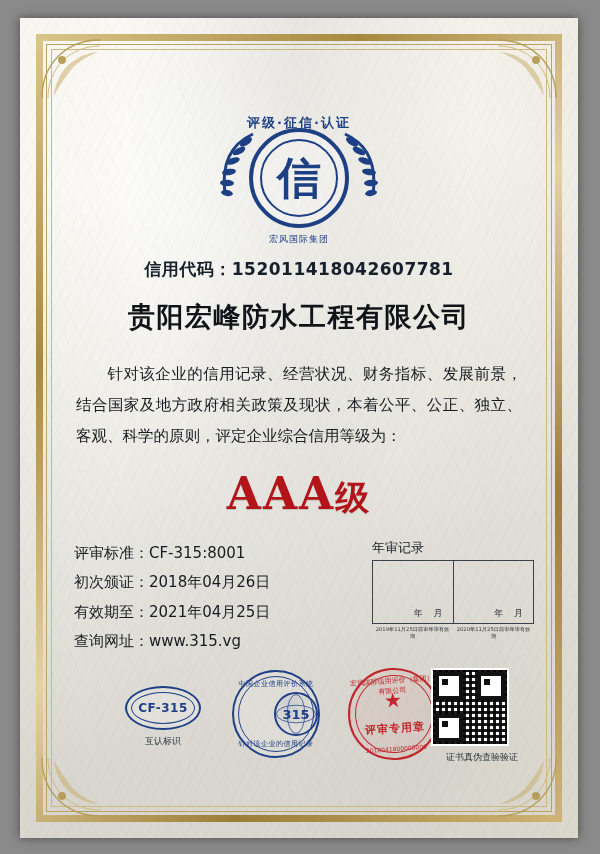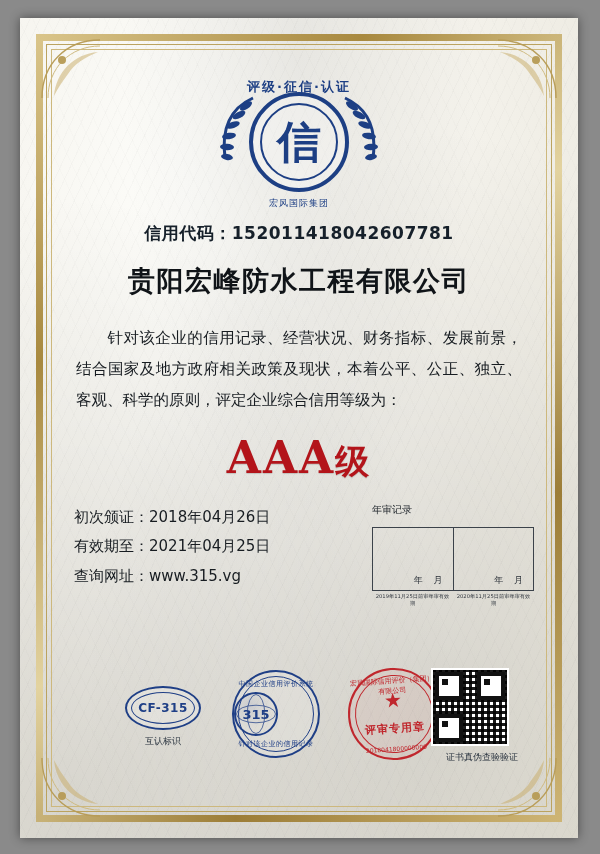--- a/index.html
+++ b/index.html
@@ -99,21 +99,21 @@
   .corner.br { right: 20px; bottom: 20px; transform: scale(-1,-1); }
 
   .content {
     position: absolute;
     left: 38px; right: 38px; top: 36px; bottom: 36px;
     z-index: 4;
   }
 
   
   .emblem-wrap {
-    margin: 24px auto 0;
+    margin: 60px auto 0;
     width: 180px;
     text-align: center;
     position: relative;
   }
   .emblem-arc {
     font-family: "DejaVu Sans", sans-serif;
     font-size: 13px;
     letter-spacing: 2px;
     color: #1d3f84;
     font-weight: bold;
@@ -226,23 +226,23 @@
     line-height: 1.95;
     color: #171c21;
   }
   .review-box {
     flex: 0 0 auto;
     width: 162px;
     margin-right: 6px;
   }
   .review-title {
     font-family: "DejaVu Sans", sans-serif;
-    font-size: 10px;
+    font-size: 13px;
     color: #20262c;
-    margin-bottom: 10px;
+    margin-bottom: 3px;
     text-align: left;
   }
   .review-grid {
     border: 1px solid #3b424a;
     height: 62px;
     display: flex;
   }
   .review-cell {
     flex: 1;
     position: relative;
@@ -312,21 +312,21 @@
 
   .seal-globe { left: 160px; top: 4px; width: 96px; }
   .round-seal {
     width: 84px; height: 84px;
     border-radius: 50%;
     border: 2px solid #1f3f86;
     margin: 0 auto;
     position: relative;
     display: flex;
     align-items: center;
-    justify-content: flex-start;
+    justify-content: flex-end;
     background: rgba(255,255,255,.15);
   }
   .round-seal .ring2 {
     position:absolute; inset:4px;
     border: 1px solid #1f3f86;
     border-radius:50%;
   }
   .globe {
     width: 40px; height: 40px;
     border-radius: 50%;
@@ -521,20 +521,21 @@
       <div class="body-text">
         <span class="indent"></span><span>针对该企业的信用记录、经营状况、财务指标、发展前景，结合国家及地方政府相关政策及现状，本着公平、公正、独立、客观、科学的原则，评定企业综合信用等级为：</span>
       </div>
 
       <div class="grade">
         <span>AAA</span><span class="lvl">级</span>
       </div>
 
       <div class="detail-row">
         <div class="details">
+          <div>评审标准：CF-315:8001</div>
           <div>初次颁证：2018年04月26日</div>
           <div>有效期至：2021年04月25日</div>
           <div>查询网址：www.315.vg</div>
         </div>
         <div class="review-box">
           <div class="review-title">年审记录</div>
           <div class="review-grid">
             <div class="review-cell">
               <span class="ym">年 月</span>
             </div>

